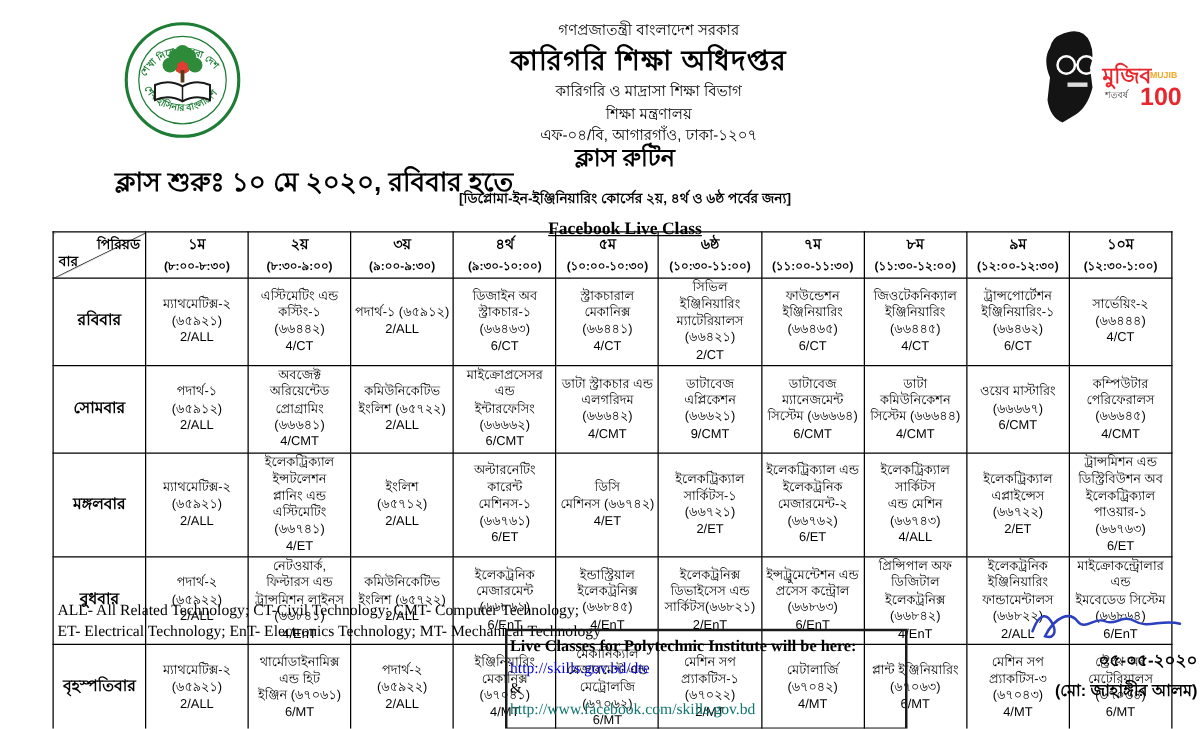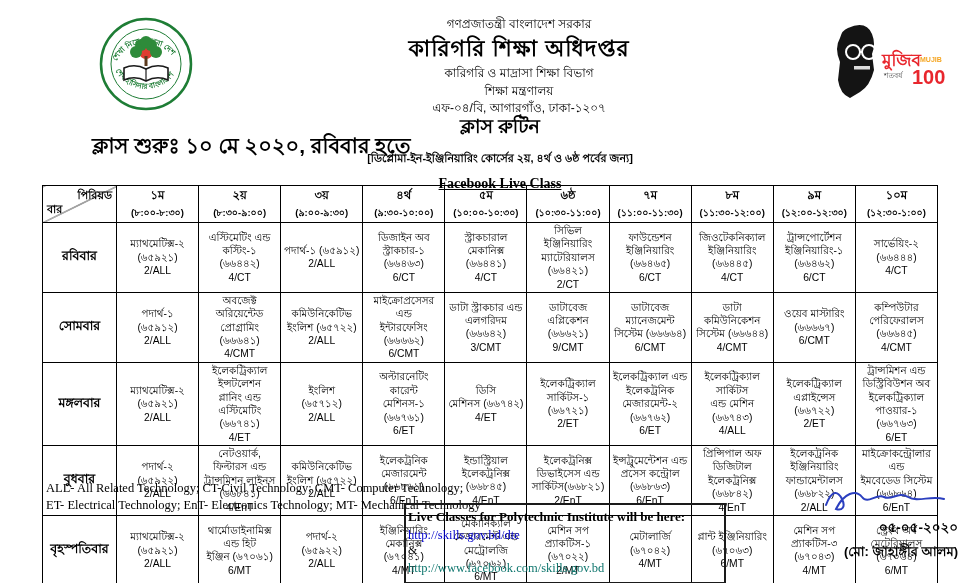--- a/index.html
+++ b/index.html
@@ -212,21 +212,21 @@
 4/CMT</td>
           <td class="subject-cell">কমিউনিকেটিভ
 ইংলিশ (৬৫৭২২)
 2/ALL</td>
           <td class="subject-cell">মাইক্রোপ্রসেসর এন্ড
 ইন্টারফেসিং
 (৬৬৬৬২)
 6/CMT</td>
           <td class="subject-cell">ডাটা স্ট্রাকচার এন্ড
 এলগরিদম (৬৬৬৪২)
-3/CMT</td>
+4/CMT</td>
           <td class="subject-cell">ডাটাবেজ
 এপ্লিকেশন
 (৬৬৬২১)
 9/CMT</td>
           <td class="subject-cell">ডাটাবেজ ম্যানেজমেন্ট
 সিস্টেম (৬৬৬৬৪)
 6/CMT</td>
           <td class="subject-cell">ডাটা কমিউনিকেশন
 সিস্টেম (৬৬৬৪৪)
 4/CMT</td>

